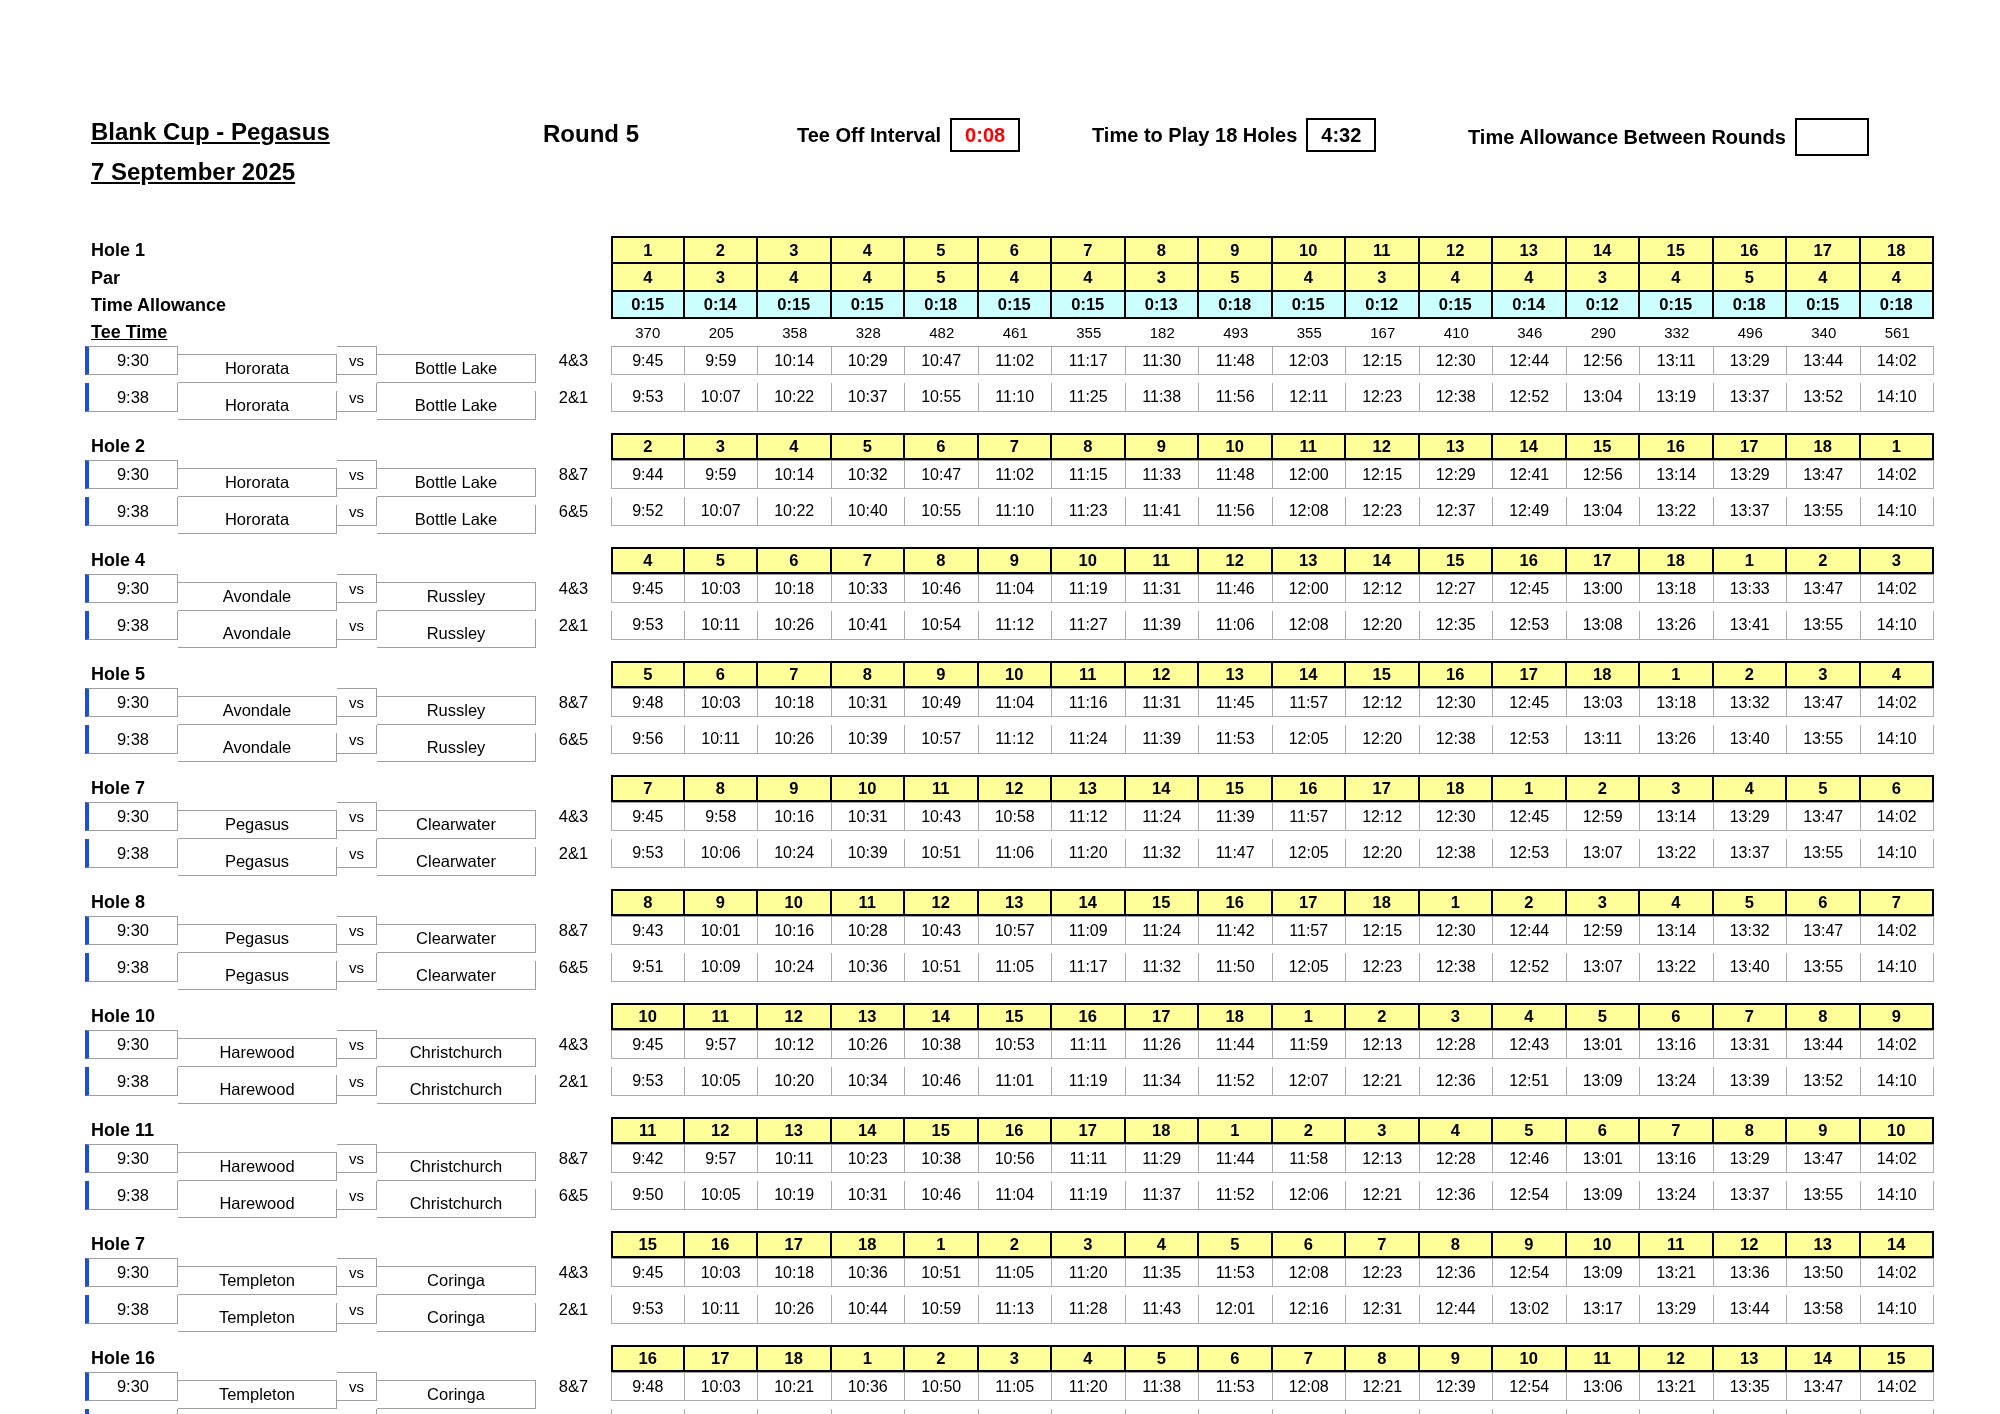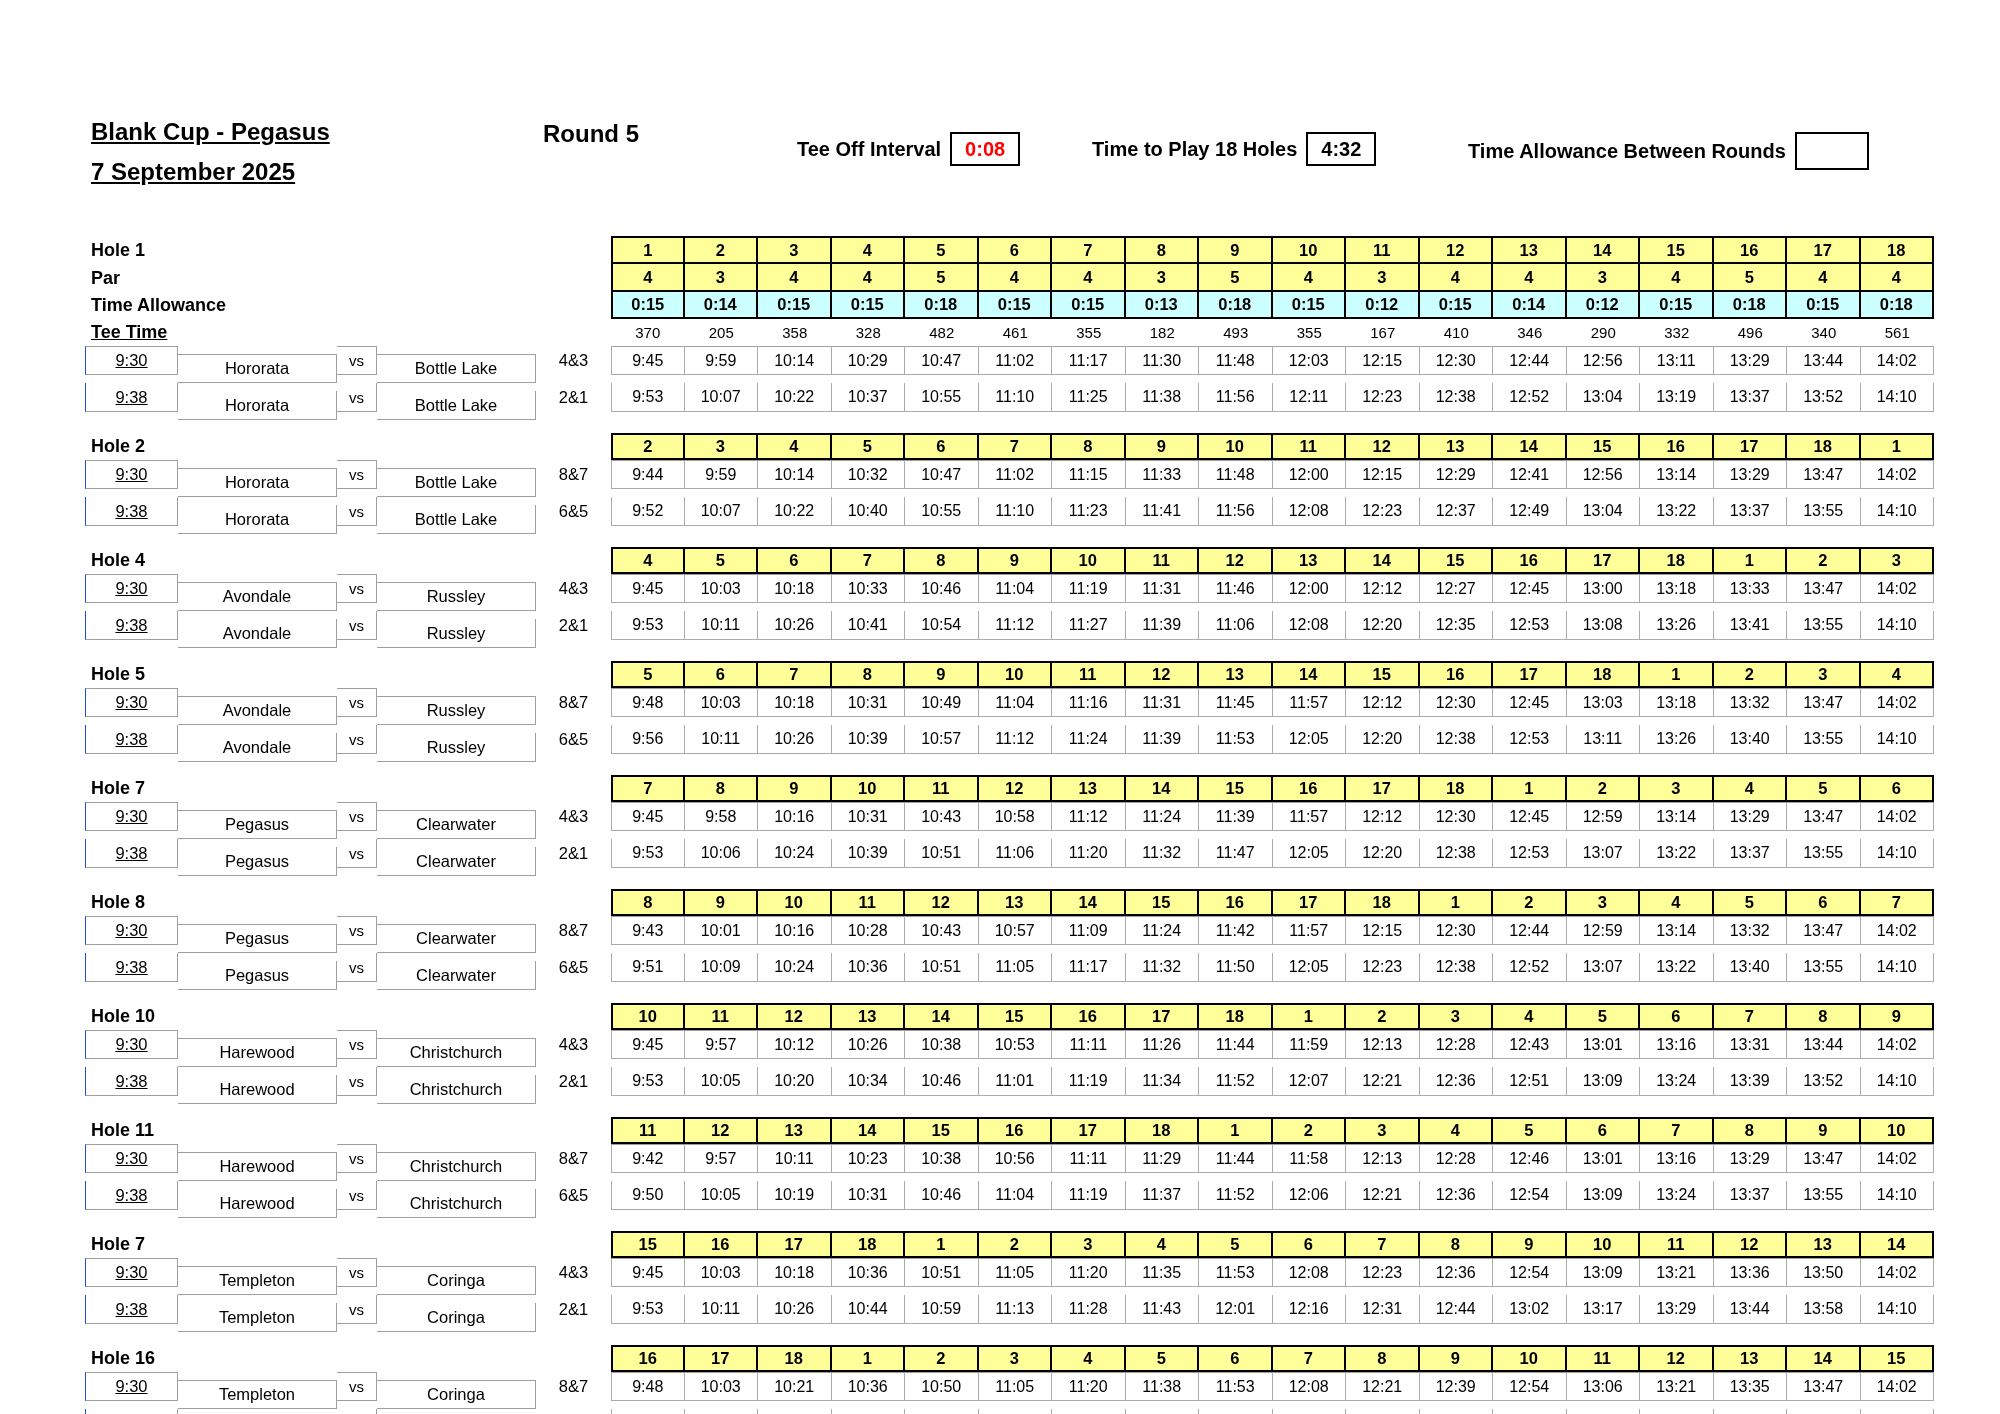--- a/index.html
+++ b/index.html
@@ -3,21 +3,21 @@
 <meta charset="utf-8">
 <style>
   html,body{margin:0;padding:0;background:#fff;}
   body{width:2000px;height:1414px;position:relative;font-family:"Liberation Sans",sans-serif;color:#000;}
 
   
   #hdr{position:absolute;left:85px;top:118px;width:1880px;height:100px;}
   .title{position:absolute;left:6px;top:0;font-size:24px;font-weight:bold;text-decoration:underline;white-space:nowrap;}
   .date{position:absolute;left:6px;top:40px;font-size:24px;font-weight:bold;text-decoration:underline;white-space:nowrap;}
   .round{position:absolute;left:458px;top:2px;font-size:24px;font-weight:bold;white-space:nowrap;}
-  .field{position:absolute;top:14px;display:flex;align-items:center;white-space:nowrap;}
+  .field{position:absolute;top:0;display:flex;align-items:center;white-space:nowrap;}
   .field .flabel{font-size:20px;font-weight:bold;}
   .vbox{display:inline-flex;align-items:center;justify-content:center;min-width:66px;height:30px;border:2px solid #000;margin-left:9px;font-size:20px;font-weight:bold;background:#fff;}
   .vbox.red{color:var(--red,#FF0000);}
   #f1{left:712px;}
   #f2{left:1007px;}
   #f3{left:1383px;}
   #f3 .vbox{height:34px;min-width:70px;}
 
   
   #grid{position:absolute;left:85px;top:236px;display:grid;
@@ -33,21 +33,21 @@
   .ycell.last{border-right:2.5px solid #000;}
   .ycell.mid{border-top:0;}
   .ccell{background:var(--cyan,#CCFFFF);font-weight:bold;font-size:16.5px;height:27px;
          border-top:0;border-bottom:2.5px solid #000;border-right:2px solid #000;}
   .ccell.first{border-left:2.5px solid #000;}
   .ccell.last{border-right:2.5px solid #000;}
 
   .dcell{height:27px;font-size:15px;}
 
   .lcell{height:29px;font-size:16.5px;border-right:1px solid #9f9f9f;border-bottom:1px solid #9f9f9f;}
-  .lcell.first{border-left:1px solid #1d4ed8;text-decoration:underline;}
+  .lcell.first{border-left:4px solid #1d4ed8;}
   .lcell.team{font-weight:normal;margin-top:8px;}
   .lcell.vs{font-size:15px;}
   .scell{height:29px;font-size:16.5px;}
   .tcell{height:29px;font-size:16px;border-right:1px solid #ababab;border-bottom:1px solid #ababab;}
   .tcell.first{border-left:1px solid #ababab;}
   .topb{border-top:1px solid #9f9f9f;}
 </style>
 </head>
 <body>
 

